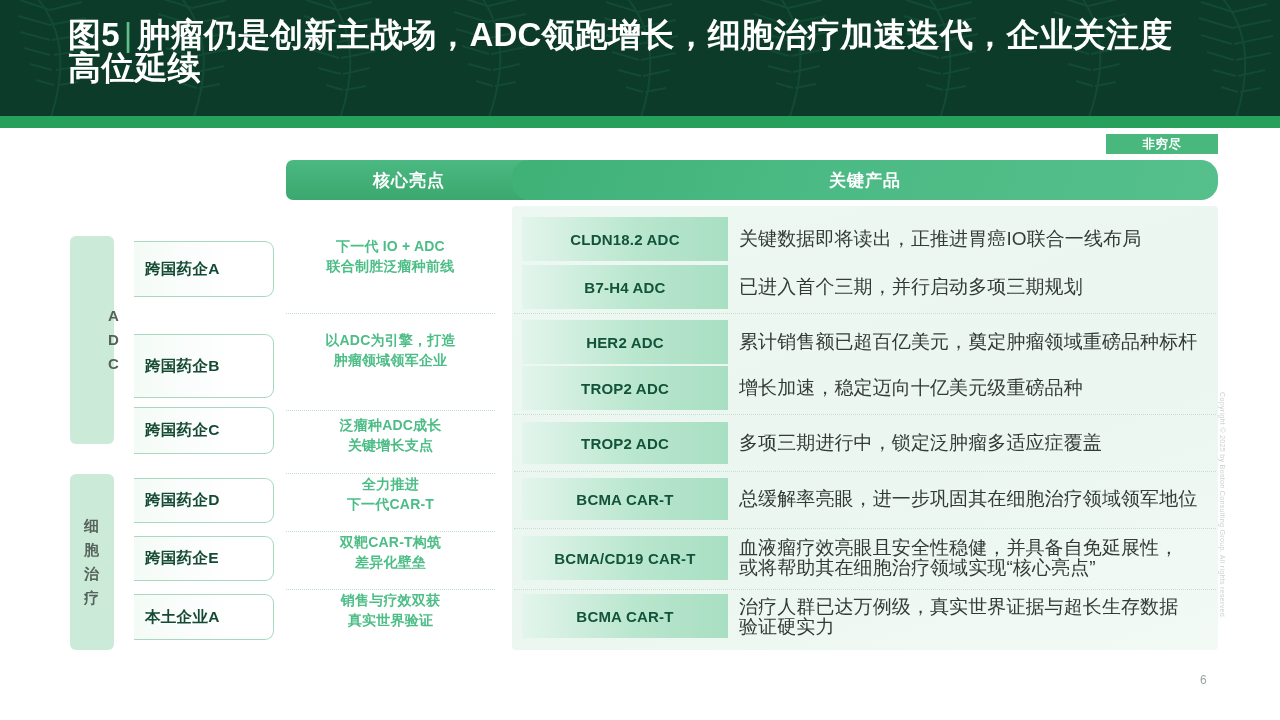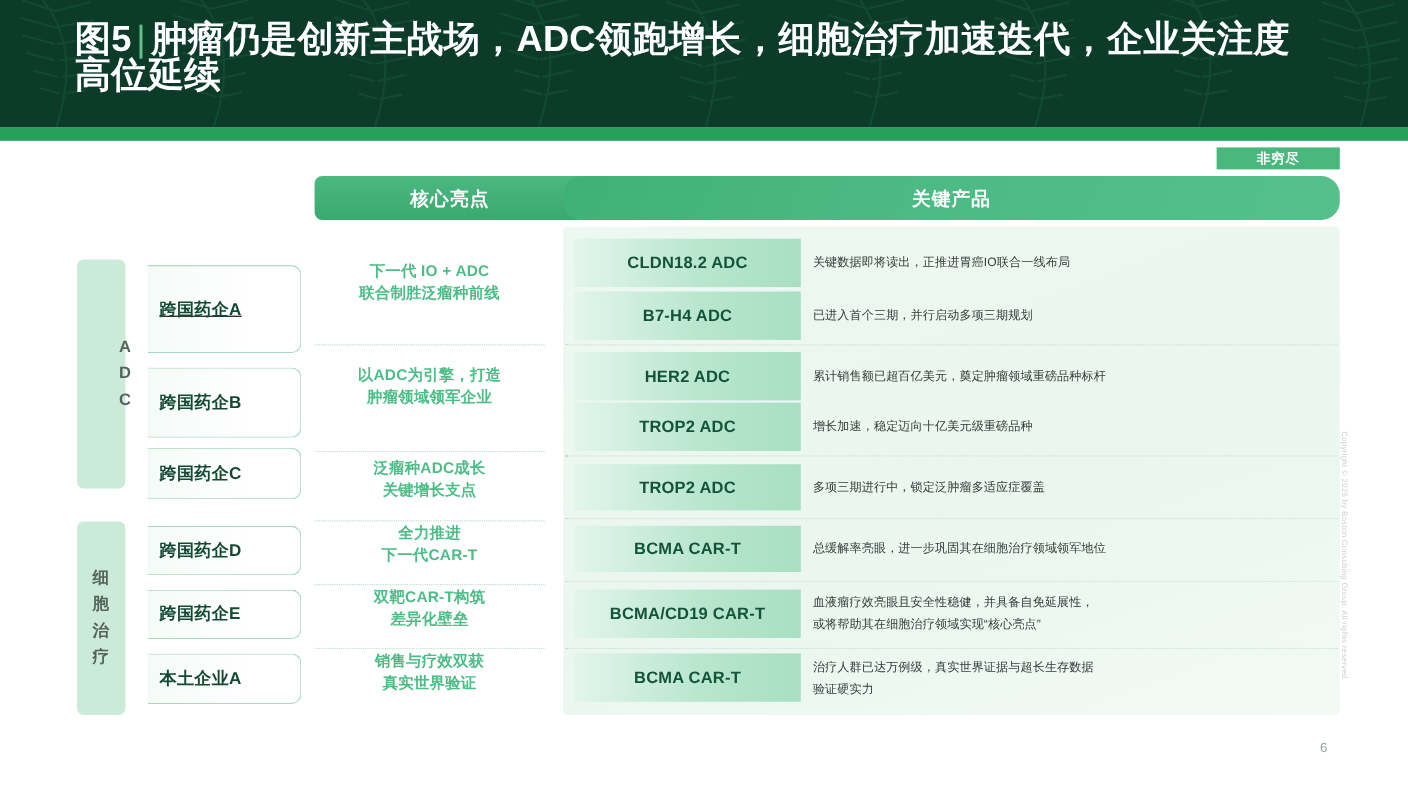--- a/index.html
+++ b/index.html
@@ -170,21 +170,21 @@
 
   
   .desc-cell {
     position:absolute; left:739px;
     width:470px;
     display:flex; align-items:center;
     z-index:3;
   }
   .desc-cell span {
     color:#333b38;
-    font-size:11px;
+    font-size:19px;
     line-height:20px;
     letter-spacing:.1px;
   }
   .row-divider {
     position:absolute; left:514px; width:702px; height:0;
     border-top:1px dotted #c6dfd2;
     z-index:3;
   }
 
   
@@ -262,21 +262,21 @@
 
 <div class="right-panel"></div>
 
 <div class="cat-rail cat-rail-adc">
   <span class="cat-rail-text">ADC</span>
 </div>
 <div class="cat-rail cat-rail-cell">
   <span class="cat-rail-text">细胞治疗</span>
 </div>
 
-<div class="company-box" style="top:241px;height:80px;text-decoration:underline;">
+<div class="company-box" style="top:241px;height:56px;">
   <span>跨国药企A</span>
   </div>
 <div class="company-box" style="top:334px;height:64px;">
   <span>跨国药企B</span>
   </div>
 <div class="company-box" style="top:407px;height:47px;">
   <span>跨国药企C</span>
   </div>
 <div class="company-box" style="top:478px;height:45px;">
   <span>跨国药企D</span>

